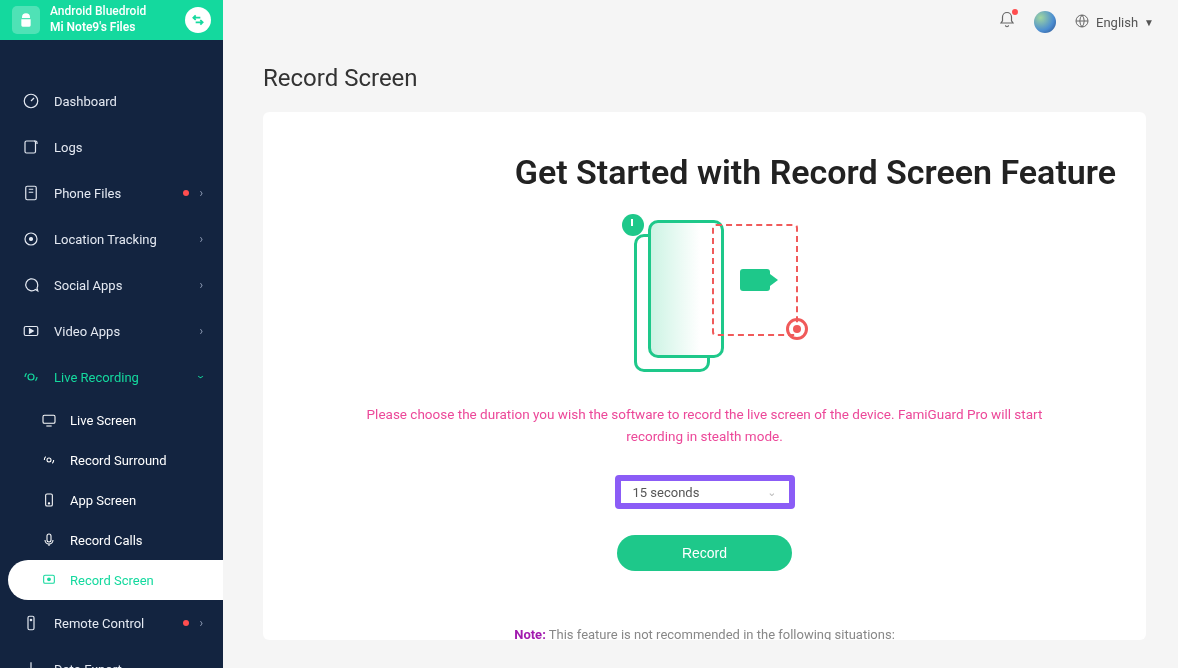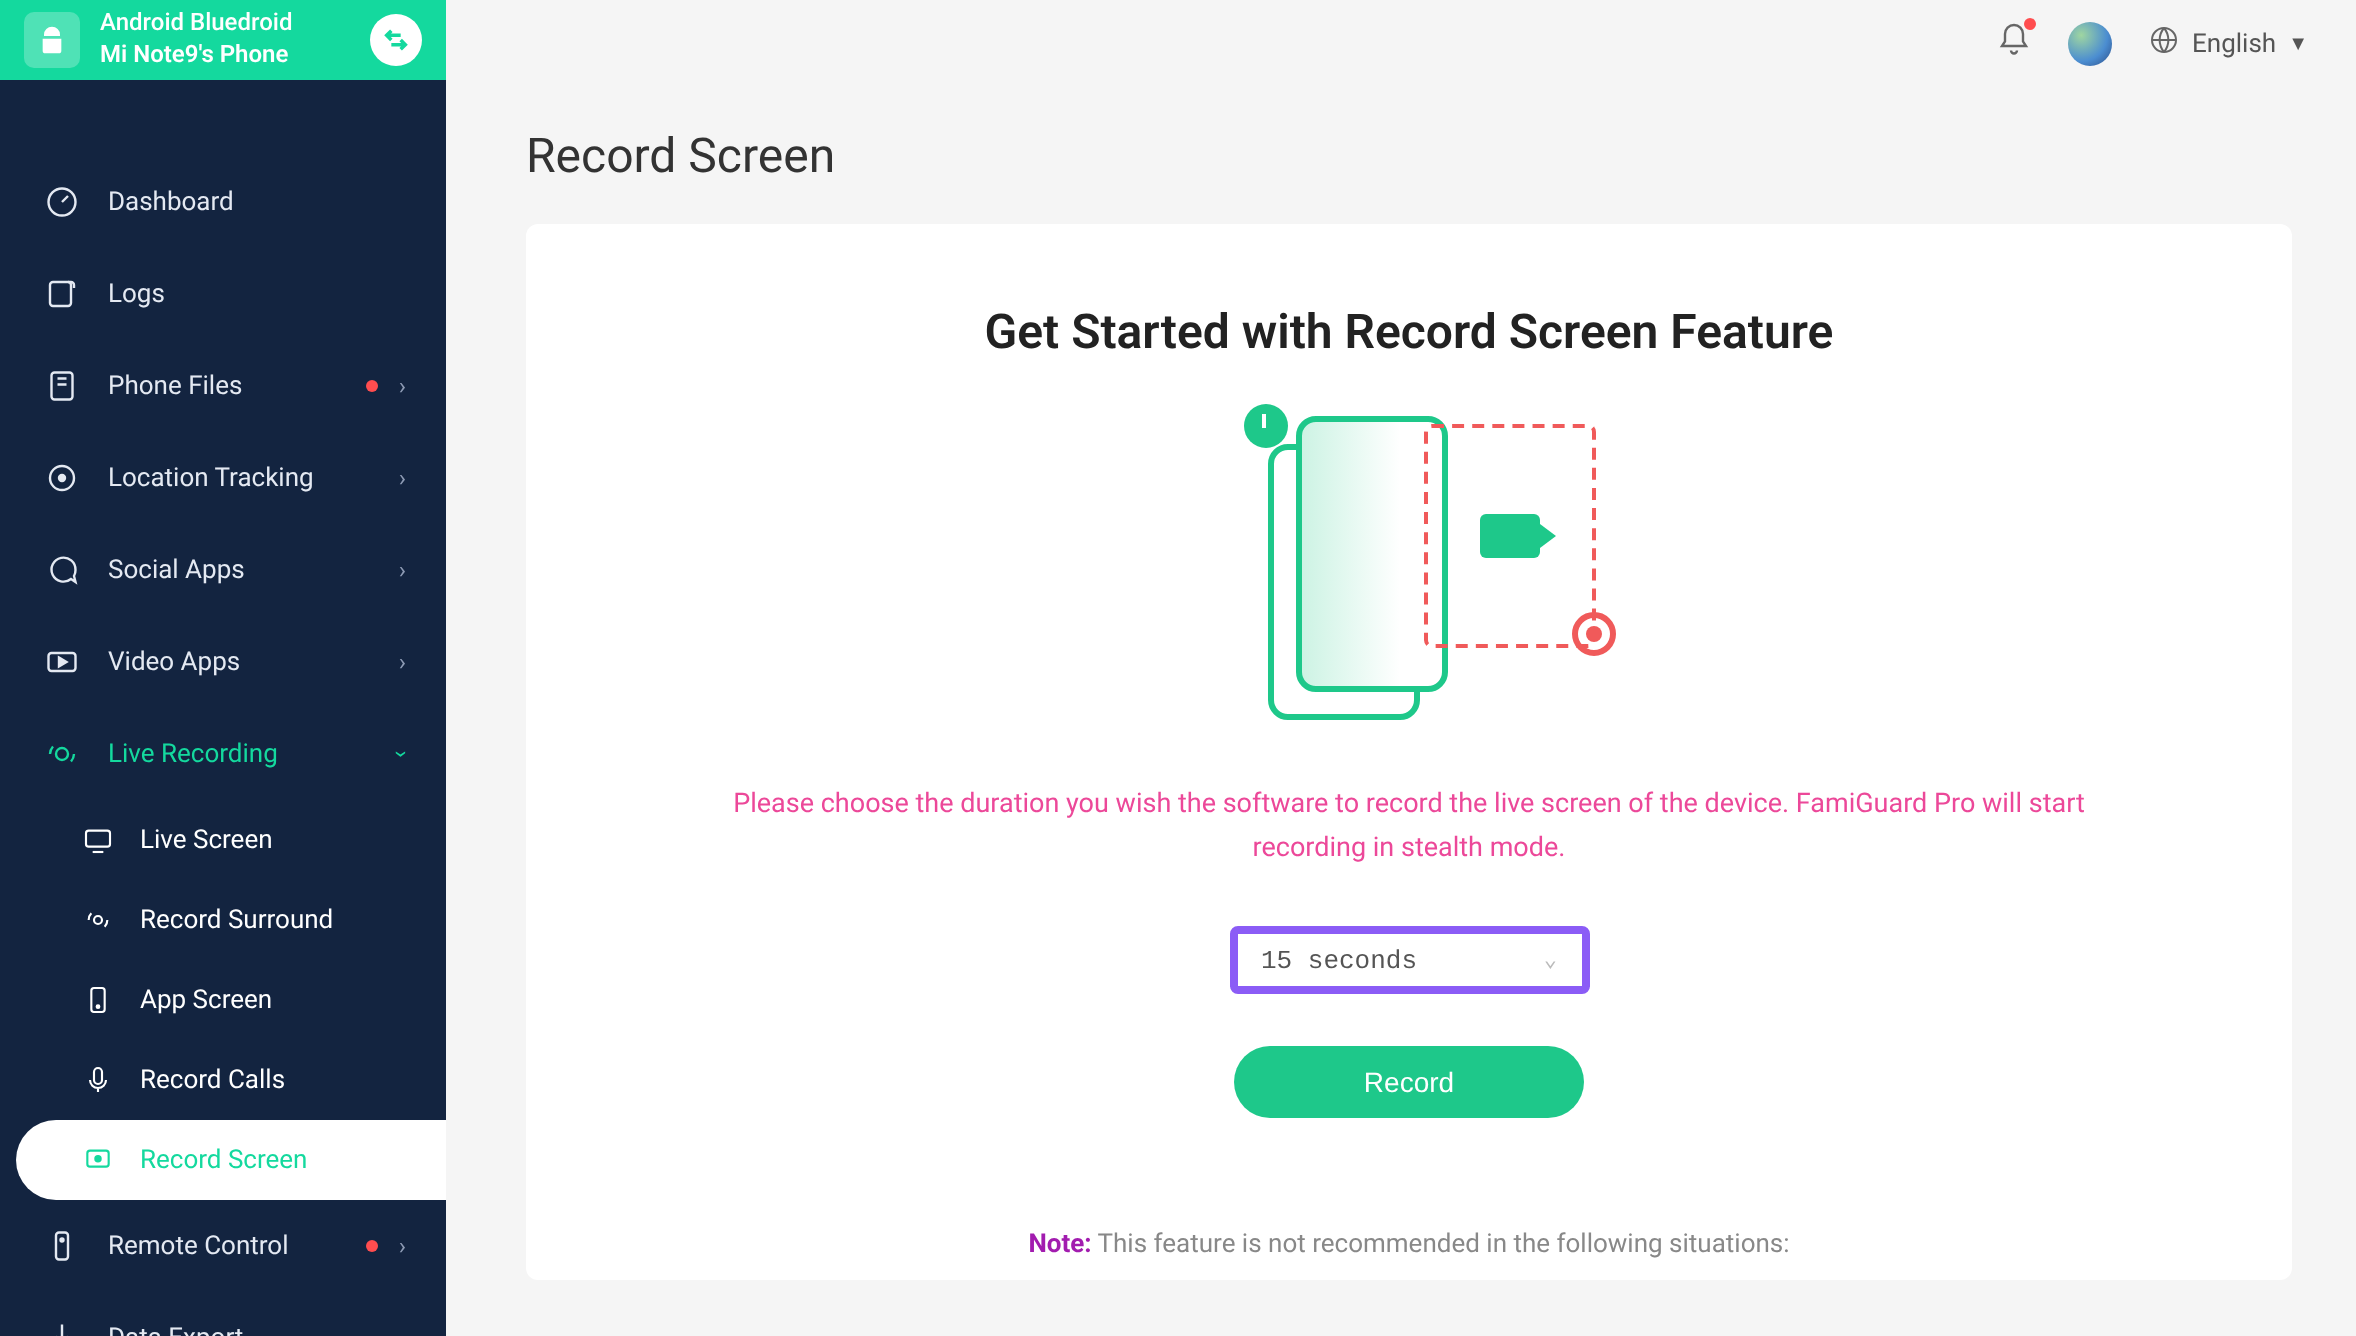--- a/index.html
+++ b/index.html
@@ -38,24 +38,24 @@
   .main { flex:1; display:flex; flex-direction:column; background:#f5f5f5; }
   .topbar { height: 44px; display:flex; align-items:center; justify-content:flex-end; padding: 0 24px; gap:18px; }
   .bell { position:relative; color:#555; cursor:pointer;}
   .bell .red { position:absolute; top:-2px; right:-2px; width:6px; height:6px; background:#ff4d4f; border-radius:50%;}
   .avatar { width:22px; height:22px; border-radius:50%; background: radial-gradient(circle at 30% 30%, #9fd6a1, #4b8dd1 60%, #2b4b84); cursor:pointer;}
   .lang { display:flex; align-items:center; gap:6px; color:#555; font-size:13px; cursor:pointer;}
 
   .page-title { font-size: 24px; color:#333; padding: 20px 0 20px 40px; }
 
   .card { background:#fff; margin: 0 32px 0 40px; border-radius:6px; padding: 40px 30px 30px 30px; text-align:center; height: calc(100% - 140px); overflow:auto;}
-  .card h2 { font-size: 24px; font-weight:600; color:#222; margin-bottom: 24px;}
+  .card h2 { font-size: 34px; font-weight:600; color:#222; margin-bottom: 24px; text-align: right;}
   .illus { margin: 0 auto 28px auto; width: 170px; height: 160px; position:relative;}
   .desc { color:#ec4899; font-size:13.5px; max-width: 680px; margin: 0 auto 28px auto; line-height:1.6;}
-  .select { width: 180px; height:34px; border:4px solid #8b5cf6; border-radius:4px; margin: 0 auto 26px auto; display:flex; align-items:center; justify-content:space-between; padding:0 12px; color:#555; font-size:13px; cursor:pointer; background:#fff;font-family:Liberation Mono, monospace;}
+  .select { width: 180px; height:34px; border:6px solid #8b5cf6; border-radius:4px; margin: 0 auto 26px auto; display:flex; align-items:center; justify-content:space-between; padding:0 12px; color:#555; font-size:13px; cursor:pointer; background:#fff;}
   .record-btn { width: 175px; height:36px; background:#1ec88a; color:#fff; border:none; border-radius:18px; font-size:14px; font-weight:500; cursor:pointer; margin-bottom: 52px;}
   .notes { color:#888; font-size:13px; line-height:1.9;}
   .notes b { color:#a21caf; font-weight:700;}
 
   
   .ill-phone1 { position:absolute; left:14px; top:18px; width:76px; height:138px; border:3px solid #1ec88a; border-radius:10px; background:#fff;}
   .ill-phone2 { position:absolute; left:28px; top:4px; width:76px; height:138px; border:3px solid #1ec88a; border-radius:10px; background:linear-gradient(90deg,#cdf3e4 0%, #fff 70%);}
   .ill-clock { position:absolute; left:2px; top:-2px; width:22px; height:22px; border-radius:50%; background:#1ec88a; }
   .ill-clock::after{ content:''; position:absolute; top:5px; left:9px; width:2px; height:7px; background:#fff;}
   .ill-rec { position:absolute; right:-8px; top:8px; width:86px; height:112px; border:2px dashed #f05a5a; border-radius:4px; display:flex; align-items:center; justify-content:center;}
@@ -71,21 +71,21 @@
 
   <aside class="sidebar">
     <div class="device-header">
       <div class="device-icon">
         <svg width="16" height="16" viewBox="0 0 24 24" fill="#fff">
             <path d="M6 8a6 6 0 0112 0v1H6V8zm-1 3h14v9a2 2 0 01-2 2H7a2 2 0 01-2-2v-9z"></path>
           </svg>
       </div>
       <div class="device-text">
         <span class="device-line1">Android Bluedroid</span>
-        <span class="device-line2">Mi Note9's Phone</span>
+        <span class="device-line2">Mi Note9's Files</span>
       </div>
       <div class="sync-icon">
         <svg width="14" height="14" viewBox="0 0 24 24" fill="none" stroke="#14d99e" stroke-width="3">
             <path d="M8 4l-4 4 4 4M16 20l4-4-4-4M4 8h12M20 16H8"></path>
           </svg>
       </div>
     </div>
 
     <nav class="nav">
       <div class="nav-item">

